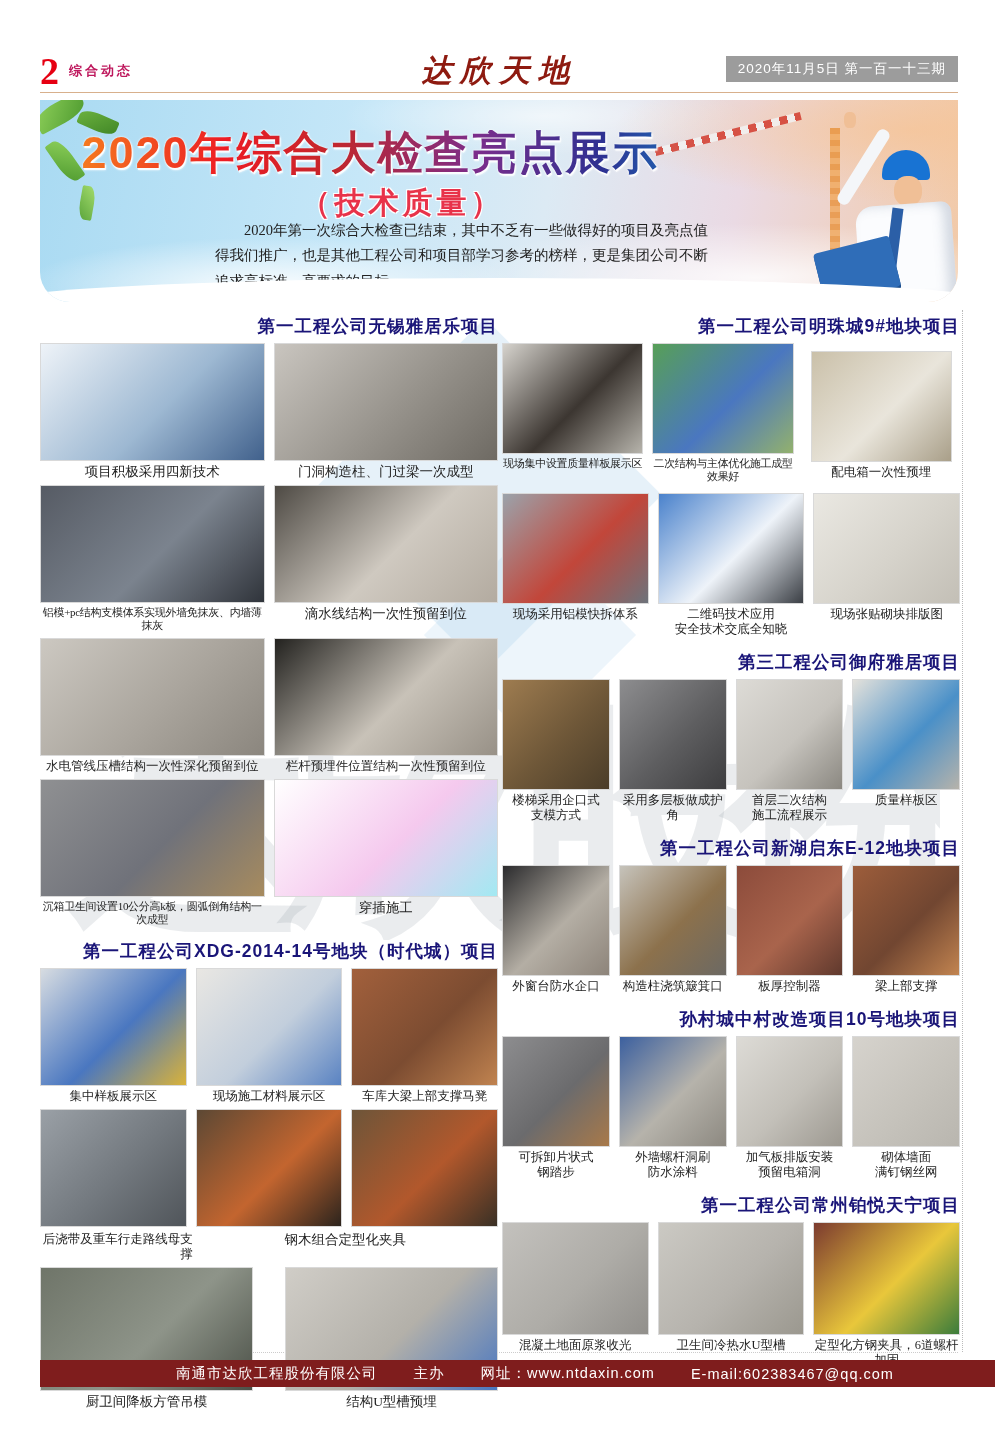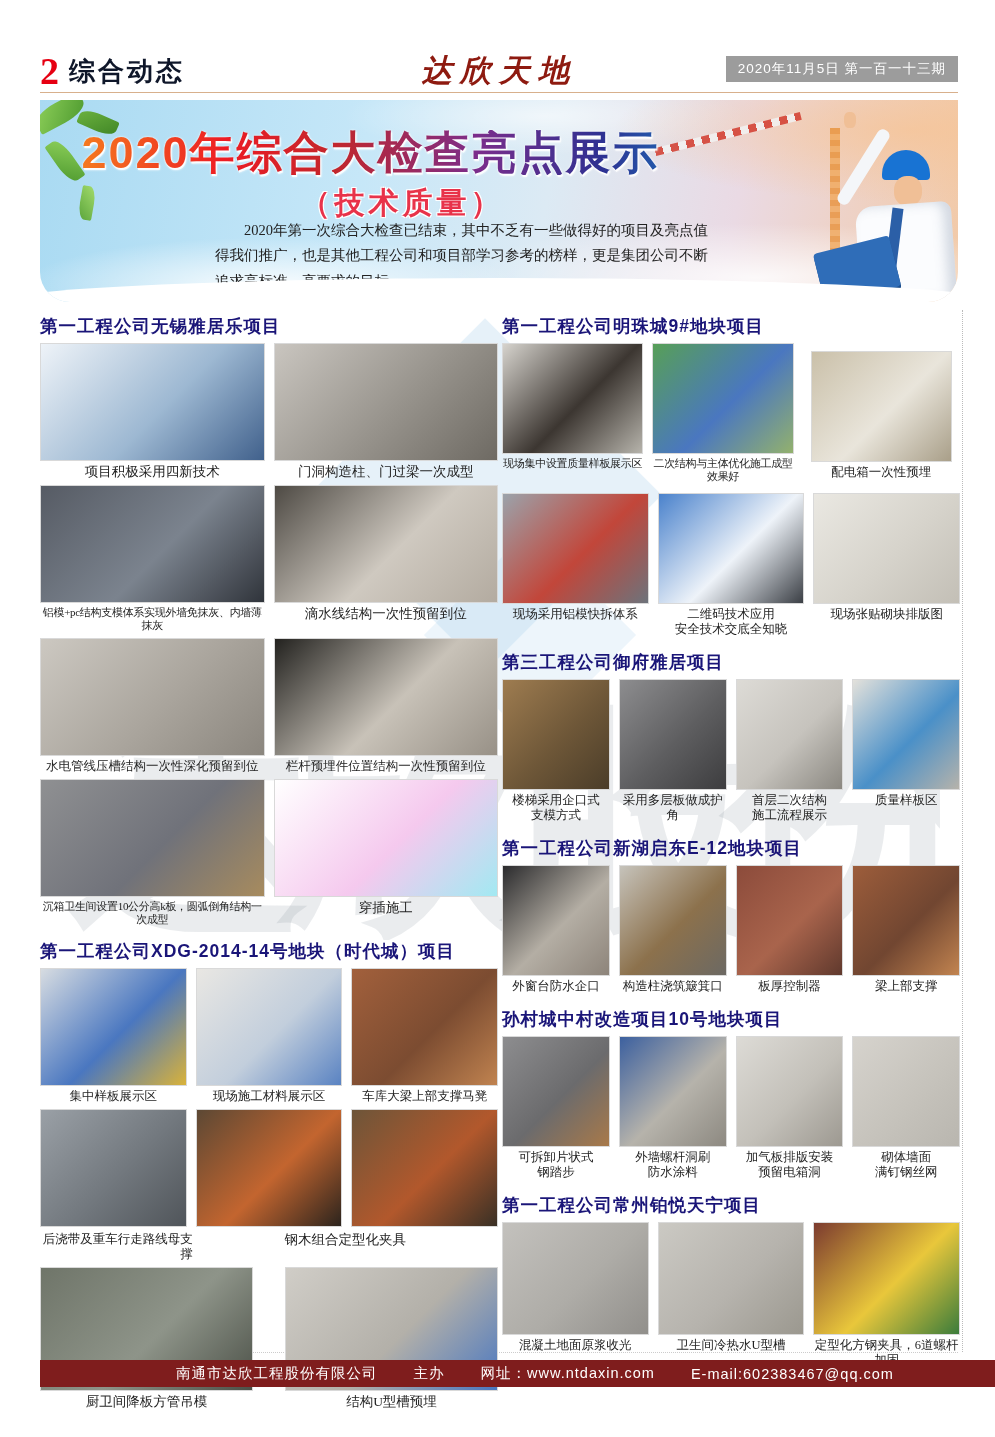--- a/index.html
+++ b/index.html
@@ -3,21 +3,21 @@
 <meta charset="utf-8">
 <style>
   html,body{margin:0;padding:0;background:#fff;}
   .page{position:relative;width:995px;height:1437px;background:#fff;overflow:hidden;
         font-family:"Liberation Sans","DejaVu Sans",sans-serif;}
   
   .hdr{position:absolute;top:50px;left:40px;width:918px;height:42px;
        border-bottom:1px solid #d8b08c;display:flex;align-items:center;}
   .pagenum{color:#e60012;font-size:38px;font-weight:900;line-height:1;margin-right:10px;
            font-family:"Liberation Serif",serif;}
-  .secname{font-size:26px;font-weight:700;color:#0f172a;letter-spacing:3px;}
+  .secname{font-size:13px;font-weight:700;color:#be185d;letter-spacing:3px;}
   .masthead{position:absolute;left:0;right:0;text-align:center;
             font-family:"DejaVu Serif","Liberation Serif",serif;font-style:italic;
             font-weight:900;font-size:31px;color:#8e1a10;letter-spacing:8px;}
   .issuebox{position:absolute;right:0;top:6px;background:#9c9c9c;color:#fff;
             font-size:13.5px;padding:4px 12px;letter-spacing:1px;}
   
   .banner{position:absolute;top:100px;left:40px;width:918px;height:202px;overflow:hidden;
       border-radius:0 0 30px 30px;
       background:
        radial-gradient(ellipse 55% 45% at 78% 88%, rgba(255,255,255,.85), transparent 60%),
@@ -68,21 +68,21 @@
       background:rgba(173,208,235,.22);transform:rotate(45deg);z-index:0;}
   .wm-text{position:absolute;left:60px;top:690px;width:880px;z-index:0;
       font-family:"DejaVu Serif",serif;font-weight:900;font-size:250px;line-height:1;
       color:rgba(125,138,150,.16);letter-spacing:-28px;white-space:nowrap;overflow:hidden;}
   
   .col{position:absolute;top:308px;width:458px;z-index:1;}
   .col-left{left:40px;}
   .col-right{left:502px;}
   .frame-right{position:absolute;left:962px;top:310px;height:1042px;border-left:1px dotted #bbb;}
   .dotline{position:absolute;left:40px;top:1352px;width:918px;border-top:1px dotted #ccc;}
-  .sec-title{margin:6px 0 4px 0;text-align:left;font-size:17.5px;font-weight:800;
+  .sec-title{margin:6px 0 4px 0;text-align:right;font-size:17.5px;font-weight:800;
       color:#1a1578;letter-spacing:1px;}
   .row{display:flex;gap:9px;margin-top:5px;}
   .cell{flex:1;display:flex;flex-direction:column;min-width:0;}
   .photo{height:118px;border:1px solid #d9d9d9;box-sizing:border-box;background:#ccc;}
   .col-right .photo{height:111px;}
   .cap{font-family:"Liberation Serif","DejaVu Serif",serif;font-size:13.5px;color:#1e1e1e;
       text-align:center;padding-top:3px;line-height:1.2;white-space:pre-line;}
   .cap-sm{font-size:11px;letter-spacing:-.3px;}
   .cap-md{font-size:12.5px;}
   .caprow{display:flex;margin-top:2px;}

